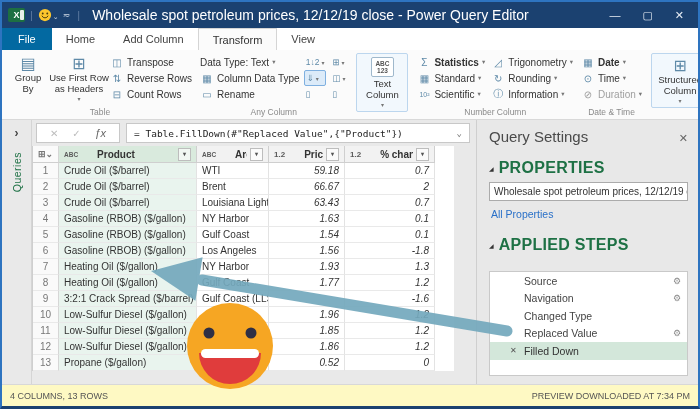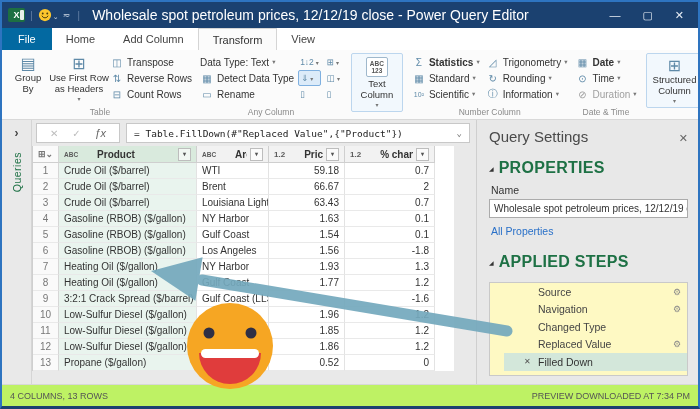--- a/index.html
+++ b/index.html
@@ -76,21 +76,21 @@
   .pqtable { background:#fff; width:422px; border-left:1px solid #cfcfcf; }
   .t-row { display:flex; height:16px; }
   .t-row.head { height:17px; }
   .c { border-right:1px solid #e3e3e3; border-bottom:1px solid #e9e9e9; font-size:10px; color:#333;
        padding:0 5px; line-height:15px; white-space:nowrap; overflow:hidden; }
   .head .c { background:#f2f2f2; border-right:1px solid #cfcfcf; border-bottom:1px solid #cfcfcf;
              font-weight:bold; color:#333; display:flex; align-items:center; }
   .c.rownum { width:26px; text-align:center; color:#777; background:#fafafa; padding:0 2px; border-right:1px solid #d6d6d6; }
   .c.prod { width:138px; }
   .c.area { width:72px; }
-  .c.price, .c.chg { text-align:right; }
+  .c.price, .c.chg { font-style:italic; text-align:right; }
   .c.price { width:76px; }
   .c.chg { width:90px; }
   .c.selcol { background:#e9f4ee; }
   .head .c.selhead { background:#d9eadd; }
   .typeicon { font-size:6.5px; font-weight:bold; color:#5a5a5a; margin-right:3px; letter-spacing:0; }
   .typeicon.num { font-size:8px; }
   .hlabel { flex:1; overflow:hidden;padding-left:16px; }
   .filterbtn { width:13px; height:13px; border:1px solid #bdbdbd; background:rgba(255,255,255,.65);
                font-size:6px; color:#555; display:flex; align-items:center; justify-content:center; margin-left:3px; }
   .cornercell { width:26px; display:flex; align-items:center; justify-content:center; font-size:9px; color:#5f8aa8; }
@@ -101,28 +101,28 @@
   .panel-title { display:flex; align-items:flex-end; justify-content:space-between; margin-bottom:10px; }
   .panel-title .pt { font-size:15px; color:#4a4a4a; font-weight:normal; }
   .panel-title .pclose { font-size:11px; color:#666; }
   .sect-head { display:flex; align-items:center; gap:5px; margin:4px 0 5px 0; }
   .sect-head .tri { font-size:6px; color:#333; }
   .sect-head .st { color:#1e7145; font-size:16px; font-weight:bold; letter-spacing:.3px; }
   .name-label { font-size:10.5px; color:#333; margin:2px 0 3px 2px; }
   .name-input { width:100%; height:19px; border:1px solid #ababab; background:#fff; font-size:10px;
                 color:#333; padding:0 4px; font-family:"Liberation Sans", sans-serif; white-space:nowrap; overflow:hidden; line-height:17px; }
   .all-props { color:#2970c8; font-size:10.5px; margin:7px 0 12px 2px; }
-  .steps-box { border:1px solid #c9c9c9; background:#fef9c3; margin-top:6px; flex:1; margin-bottom:8px;padding-left:14px; }
+  .steps-box { border:1px solid #c9c9c9; background:#ffffff; margin-top:12px; flex:1; margin-bottom:8px; }
   .step { height:17.5px; display:flex; align-items:center; font-size:10.5px; color:#444; padding:0 6px 0 34px; position:relative; }
   .step .gear { margin-left:auto; color:#8a8a8a; font-size:9px; }
   .step.selected { background:#d3e7da; color:#333; }
   .step .delx { position:absolute; left:20px; font-size:8px; color:#555; }
 
   
-  .statusbar { height:22px; background:#bef264; border-top:1px solid #d8d8d8; display:flex;
+  .statusbar { height:22px; background:#fef9c3; border-top:1px solid #d8d8d8; display:flex;
                align-items:center; justify-content:space-between; padding:0 8px; flex:0 0 auto;
                font-size:9px; color:#555; }
 
   
   .overlay { position:absolute; left:0; top:0; width:700px; height:409px; pointer-events:none; z-index:50; }
 </style>
 </head>
 <body>
 
 <div class="window">
@@ -188,21 +188,21 @@
 
     <div class="rgroup">
       <div class="rgroup-items">
         <div class="stack">
           <div class="sitem">
             <span>Data Type: Text</span>
             <span class="caret">▾</span>
           </div>
           <div class="sitem">
             <span class="sicon">▦</span>
-            <span>Detect Data Type</span>
+            <span>Column Data Type</span>
           </div>
           <div class="sitem">
             <span class="sicon">▭</span>
             <span>Rename</span>
           </div>
         </div>
         <div class="minicol">
           <div class="mini">
             <span>1↓2</span>
             <span class="caret">▾</span>
@@ -469,21 +469,20 @@
 
     <div class="panel">
       <div class="panel-title">
         <span class="pt">Query Settings</span>
         <span class="pclose">✕</span>
       </div>
       <div class="sect-head">
         <span class="tri">◢</span>
         <span class="st">PROPERTIES</span>
       </div>
-      <div class="name-label">Name</div>
       <div class="name-input">Wholesale spot petroleum prices, 12/12/19 close</div>
       <div class="all-props">All Properties</div>
       <div class="sect-head">
         <span class="tri">◢</span>
         <span class="st">APPLIED STEPS</span>
       </div>
       <div class="steps-box" id="steps-list">
           <div class="step">
             <span>Source</span>
             <span class="gear">⚙</span>

